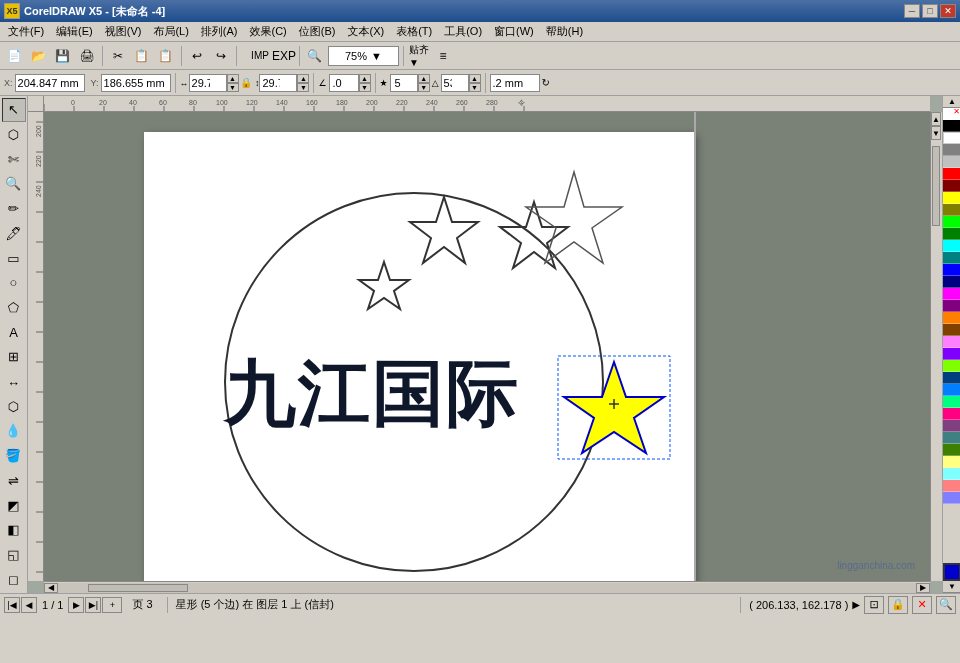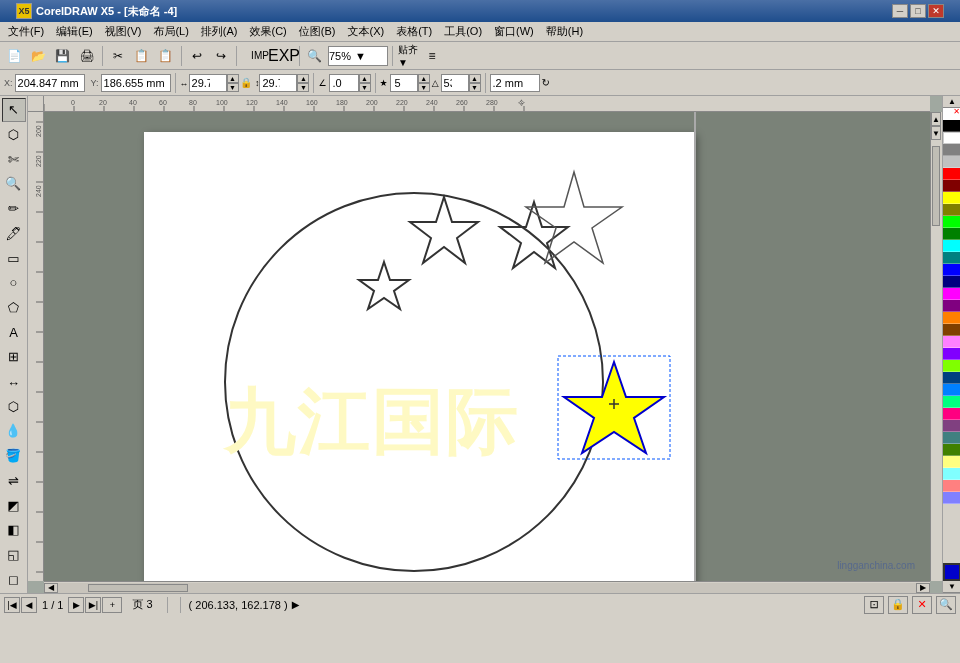--- a/index.html
+++ b/index.html
@@ -5,21 +5,21 @@
     * { margin: 0; padding: 0; box-sizing: border-box; }
     body { width: 960px; height: 663px; overflow: hidden; font-family: 'SimSun', 'Microsoft YaHei', Arial, sans-serif; font-size: 11px; background: #d4d0c8; }
 
     
     #title-bar {
       background: linear-gradient(to bottom, #4a6fa5, #1e4d8c);
       height: 22px;
       display: flex;
       align-items: center;
       justify-content: space-between;
-      padding: 0 16px;
+      padding: 0 4px;
       color: white;
     }
     #title-bar .title-text { font-size: 11px; font-weight: bold; display: flex; align-items: center; gap: 4px; }
     #title-bar .title-icon { width: 16px; height: 16px; background: #e8c000; border: 1px solid #999; font-size: 9px; display: flex; align-items: center; justify-content: center; color: #333; font-weight: bold; }
     #title-bar .win-btns { display: flex; gap: 2px; }
     #title-bar .win-btn { width: 16px; height: 14px; background: #d4d0c8; border: 1px solid #888; display: flex; align-items: center; justify-content: center; font-size: 9px; color: #333; cursor: pointer; }
     #title-bar .win-btn.close { background: #c0392b; color: white; }
 
     
     #menu-bar {
@@ -49,21 +49,21 @@
     }
     .tb-btn {
       width: 22px; height: 22px;
       background: #d4d0c8;
       border: 1px solid transparent;
       display: flex; align-items: center; justify-content: center;
       cursor: pointer; font-size: 12px;
     }
     .tb-sep { width: 1px; height: 20px; background: #a0a0a0; margin: 0 2px; }
     .tb-dropdown {
-      height: 20px; padding: 0 0;
+      height: 20px; padding: 0 16px;
       background: white; border: 1px solid #888;
       font-size: 11px; display: flex; align-items: center; gap: 4px;
       min-width: 60px;
     }
 
     
     #toolbar2 {
       background: #d4d0c8;
       height: 26px;
       display: flex;
@@ -172,24 +172,24 @@
       top: 50px; left: 70px;
       width: 380px; height: 380px;
       border: 2px solid #333;
       border-radius: 50%;
       background: transparent;
     }
 
     
     #chinese-text {
       position: absolute;
-      top: 232px; left: 70px;
+      top: 204px; left: 70px;
       font-size: 72px;
       font-weight: 900;
-      color: #fef9c3;
+      color: #0f172a;
       font-family: Liberation Sans, sans-serif;
       letter-spacing: 2px;
       white-space: nowrap;
     }
     #latin-text {
       position: absolute;
       top: 308px; left: 58px;
       font-size: 18px;
       font-weight: bold;
       color: #333;
@@ -277,21 +277,21 @@
   <div class="tb-btn">🖨</div>
   <div class="tb-sep"></div>
   <div class="tb-btn">✂</div>
   <div class="tb-btn">📋</div>
   <div class="tb-btn">📋</div>
   <div class="tb-sep"></div>
   <div class="tb-btn">↩</div>
   <div class="tb-btn">↪</div>
   <div class="tb-sep"></div>
   <div class="tb-btn" style="font-size:10px;margin-left:8px;">IMP</div>
-  <div class="tb-btn" style="font-size:16px;">EXP</div>
+  <div class="tb-btn" style="font-size:12px;">EXP</div>
   <div class="tb-sep"></div>
   <div class="tb-btn">🔍</div>
   <div class="tb-dropdown">
     <span>75%</span>
     <span>▼</span>
   </div>
   <div class="tb-sep"></div>
   <div class="tb-btn" style="font-size:10px;">贴齐 ▼</div>
   <div class="tb-btn">≡</div>
 </div>
@@ -551,20 +551,21 @@
   <div class="status-nav">
     <div class="nav-btn">|◀</div>
     <div class="nav-btn">◀</div>
     <span style="padding:0 4px;">1 / 1</span>
     <div class="nav-btn">▶</div>
     <div class="nav-btn">▶|</div>
     <div class="nav-btn" style="width:20px;">+</div>
   </div>
   <span style="padding:0 6px;">页 3</span>
   <div class="status-sep"></div>
+  <span style="flex:1;">星形 (5 个边) 在 图层 1 上 (信封)</span>
   <div class="status-sep"></div>
   <span>( 206.133, 162.178 )</span>
   <span style="font-size:10px;">▶</span>
   <div id="status-icons">
     <div class="status-icon-btn">⊡</div>
     <div class="status-icon-btn">🔒</div>
     <div class="status-icon-btn" style="color:red;">✕</div>
     <div class="status-icon-btn">🔍</div>
   </div>
 </div>

